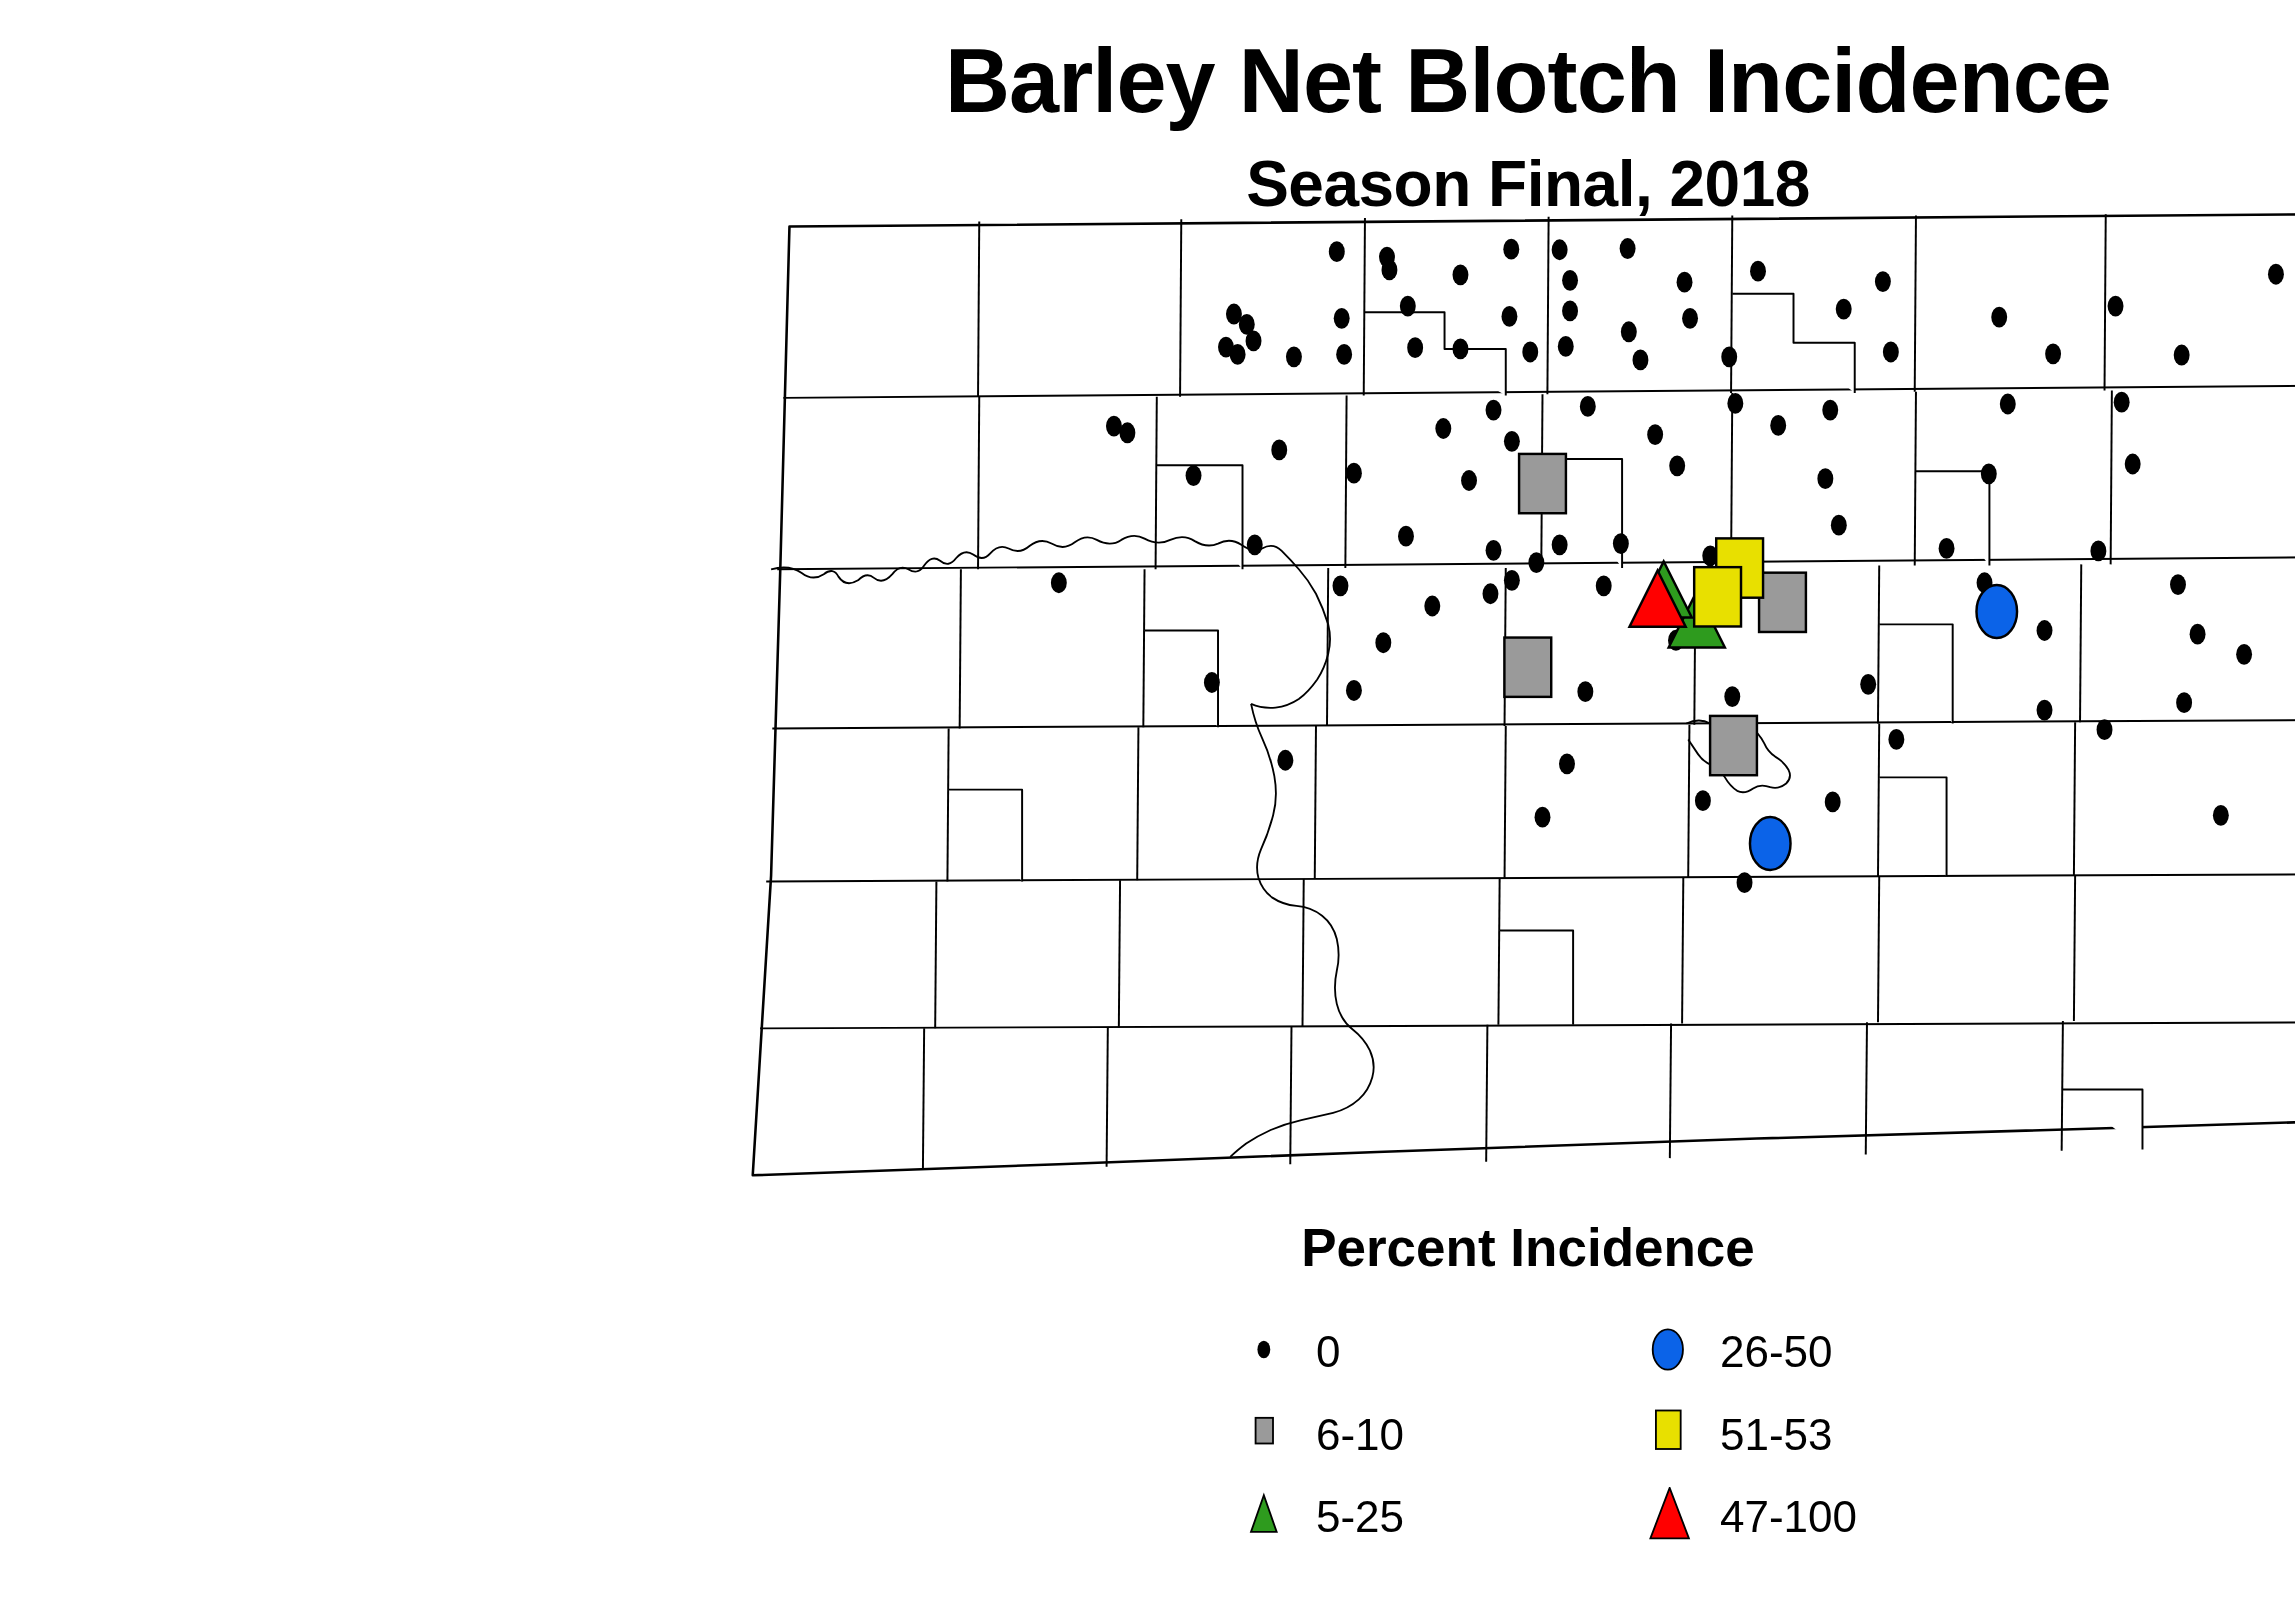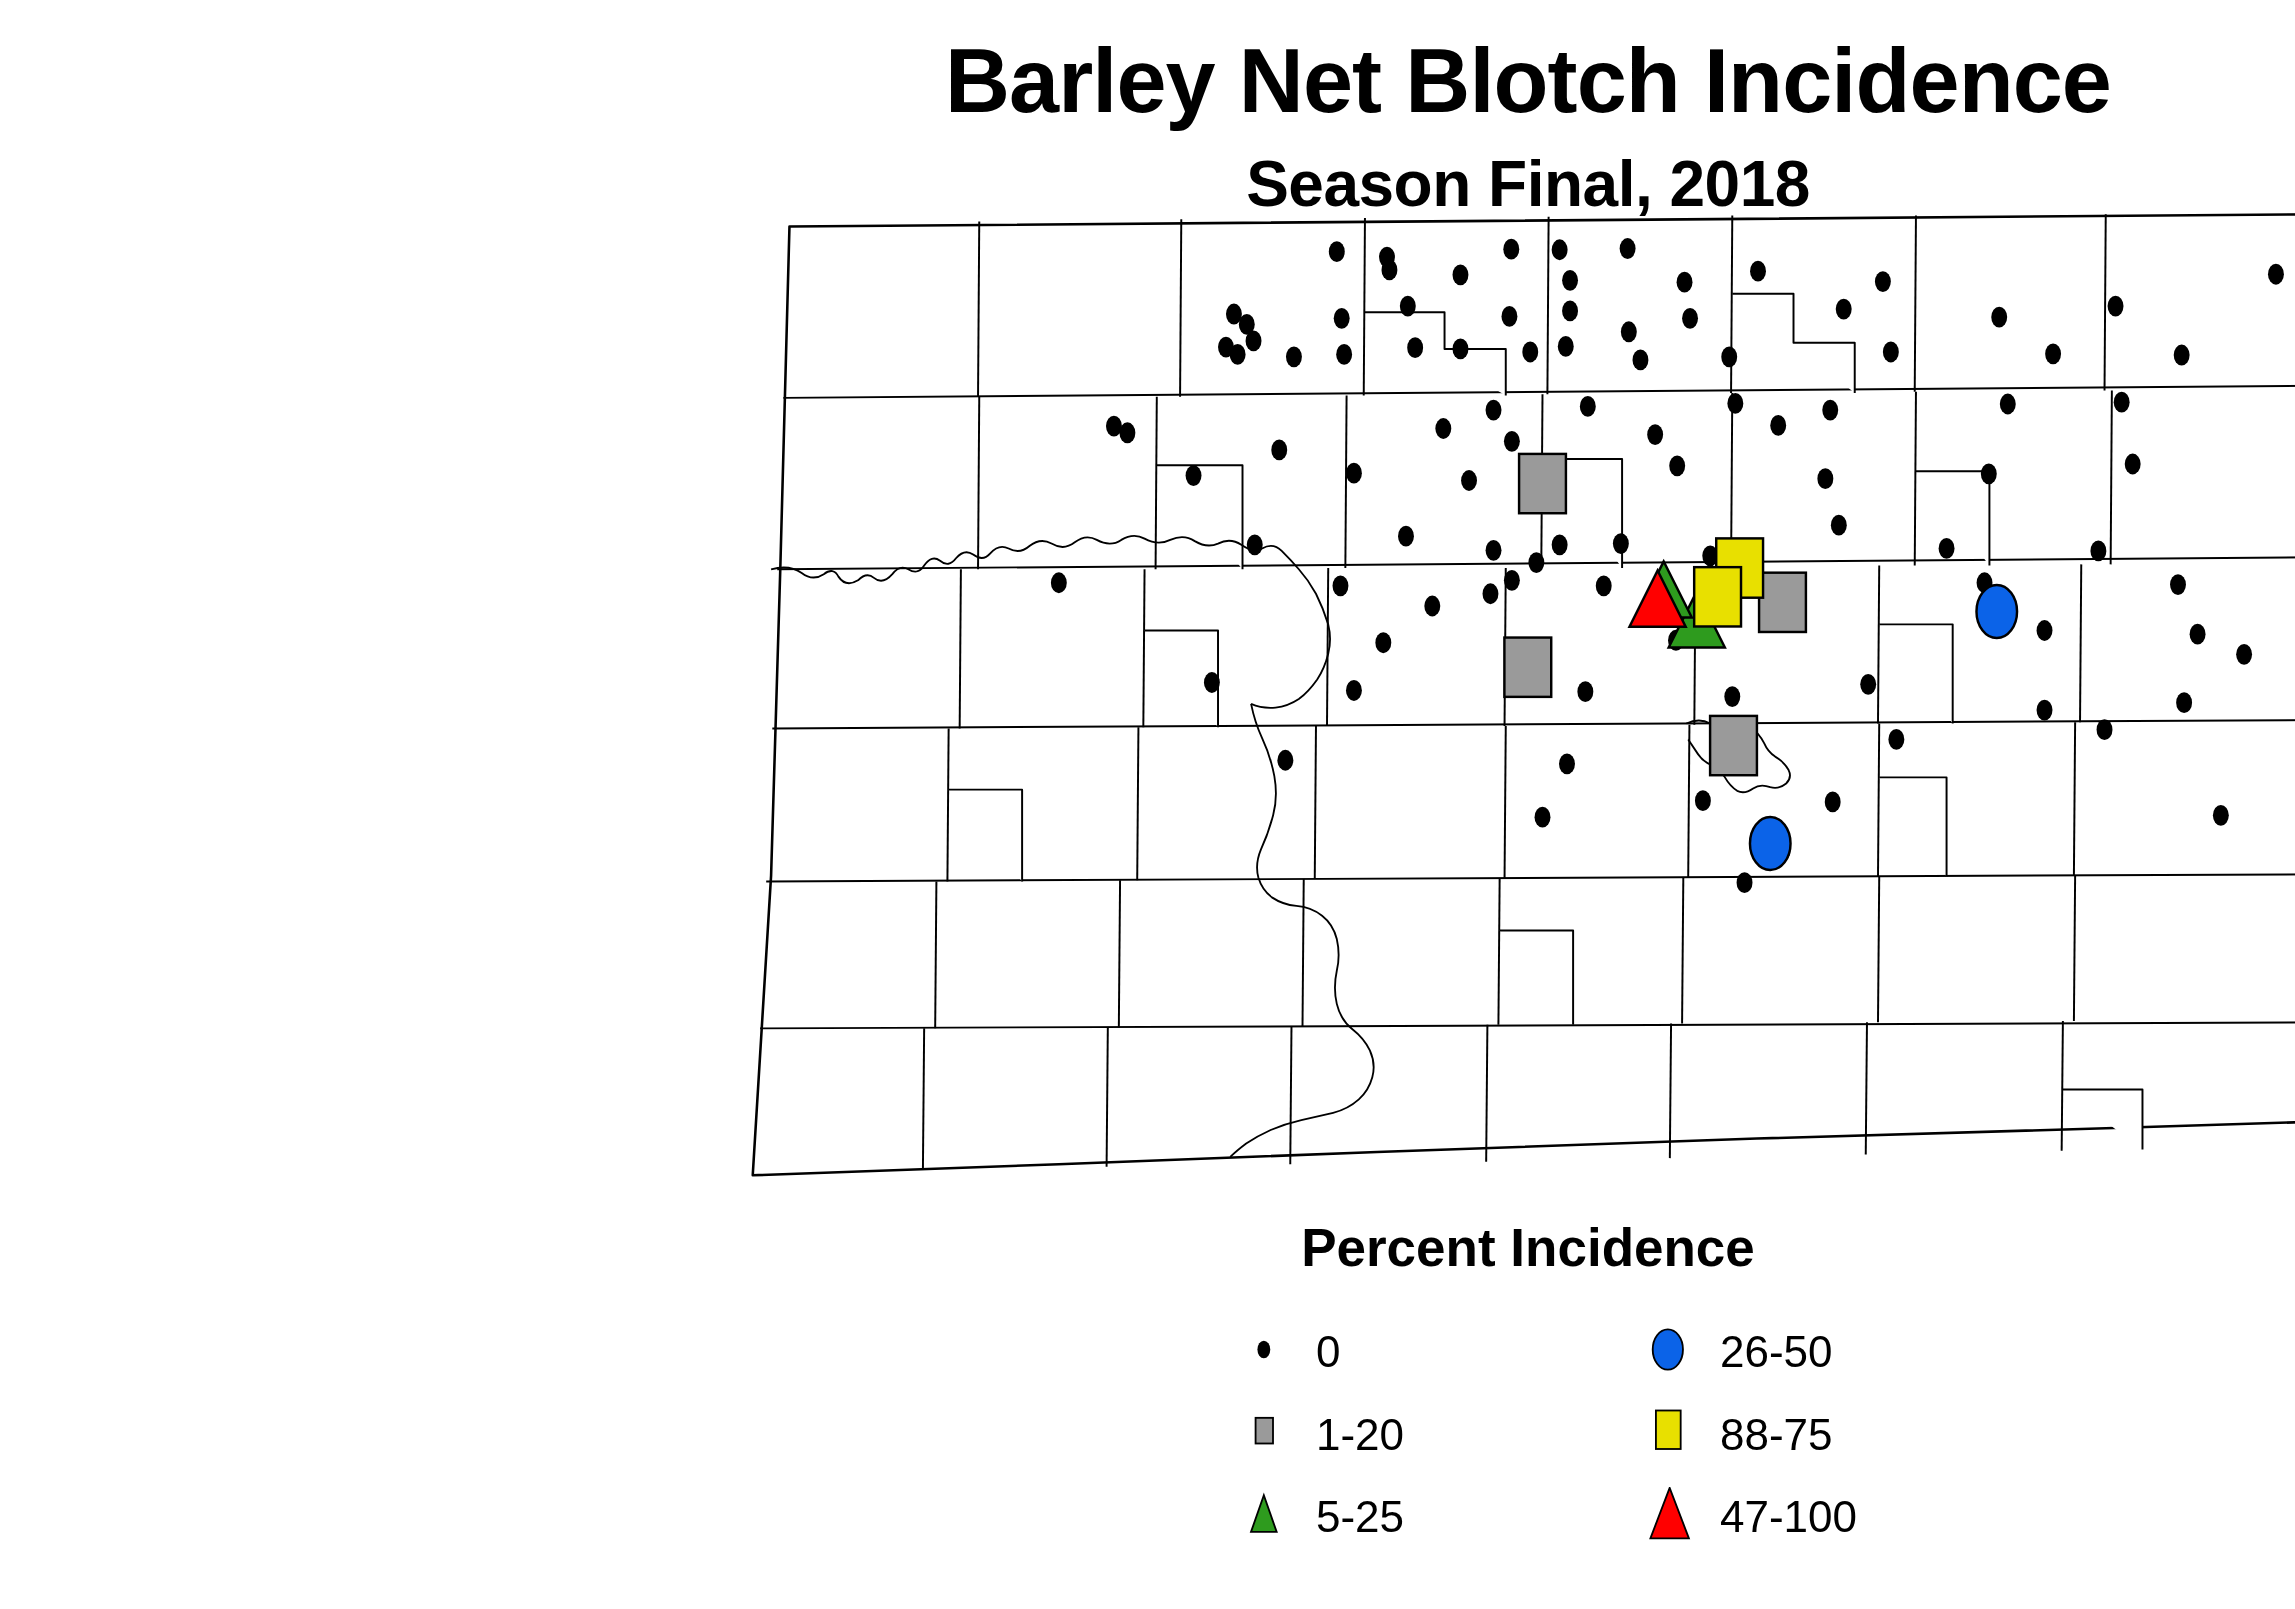--- a/index.html
+++ b/index.html
@@ -296,39 +296,39 @@
       <div class="lg-row c0 r0">
         <div class="lg-sym"><svg width="55" height="55" viewBox="0 0 120 120">
             <ellipse cx="52" cy="60" rx="14" ry="19" fill="#000000" stroke="#000000" stroke-width="0"></ellipse>
           </svg></div>
         <div class="lg-lab">0</div>
       </div>
       <div class="lg-row c0 r1">
         <div class="lg-sym"><svg width="55" height="55" viewBox="0 0 120 120">
             <rect x="34" y="28" width="38" height="56" fill="#9A9A9A" stroke="#000000" stroke-width="4"></rect>
           </svg></div>
-        <div class="lg-lab">1-20</div>
+        <div class="lg-lab">6-10</div>
       </div>
       <div class="lg-row c0 r2">
         <div class="lg-sym"><svg width="55" height="55" viewBox="0 0 120 120">
             <polygon points="52,18 24,98 80,98" fill="#2E9B1E" stroke="#000000" stroke-width="4"></polygon>
           </svg></div>
         <div class="lg-lab">5-25</div>
       </div>
       <div class="lg-row c1 r0">
         <div class="lg-sym"><svg width="55" height="55" viewBox="0 0 120 120">
             <ellipse cx="52" cy="60" rx="33" ry="44" fill="#0B63E8" stroke="#000000" stroke-width="4"></ellipse>
           </svg></div>
         <div class="lg-lab">26-50</div>
       </div>
       <div class="lg-row c1 r1">
         <div class="lg-sym"><svg width="55" height="55" viewBox="0 0 120 120">
             <rect x="26" y="12" width="54" height="84" fill="#E8E000" stroke="#000000" stroke-width="4"></rect>
           </svg></div>
-        <div class="lg-lab">88-75</div>
+        <div class="lg-lab">51-53</div>
       </div>
       <div class="lg-row c1 r2">
         <div class="lg-sym"><svg width="55" height="55" viewBox="0 0 120 120">
             <polygon points="56,2 14,112 98,112" fill="#FF0000" stroke="#000000" stroke-width="4"></polygon>
           </svg></div>
         <div class="lg-lab">47-100</div>
       </div>
     </div>
 
 </div>

